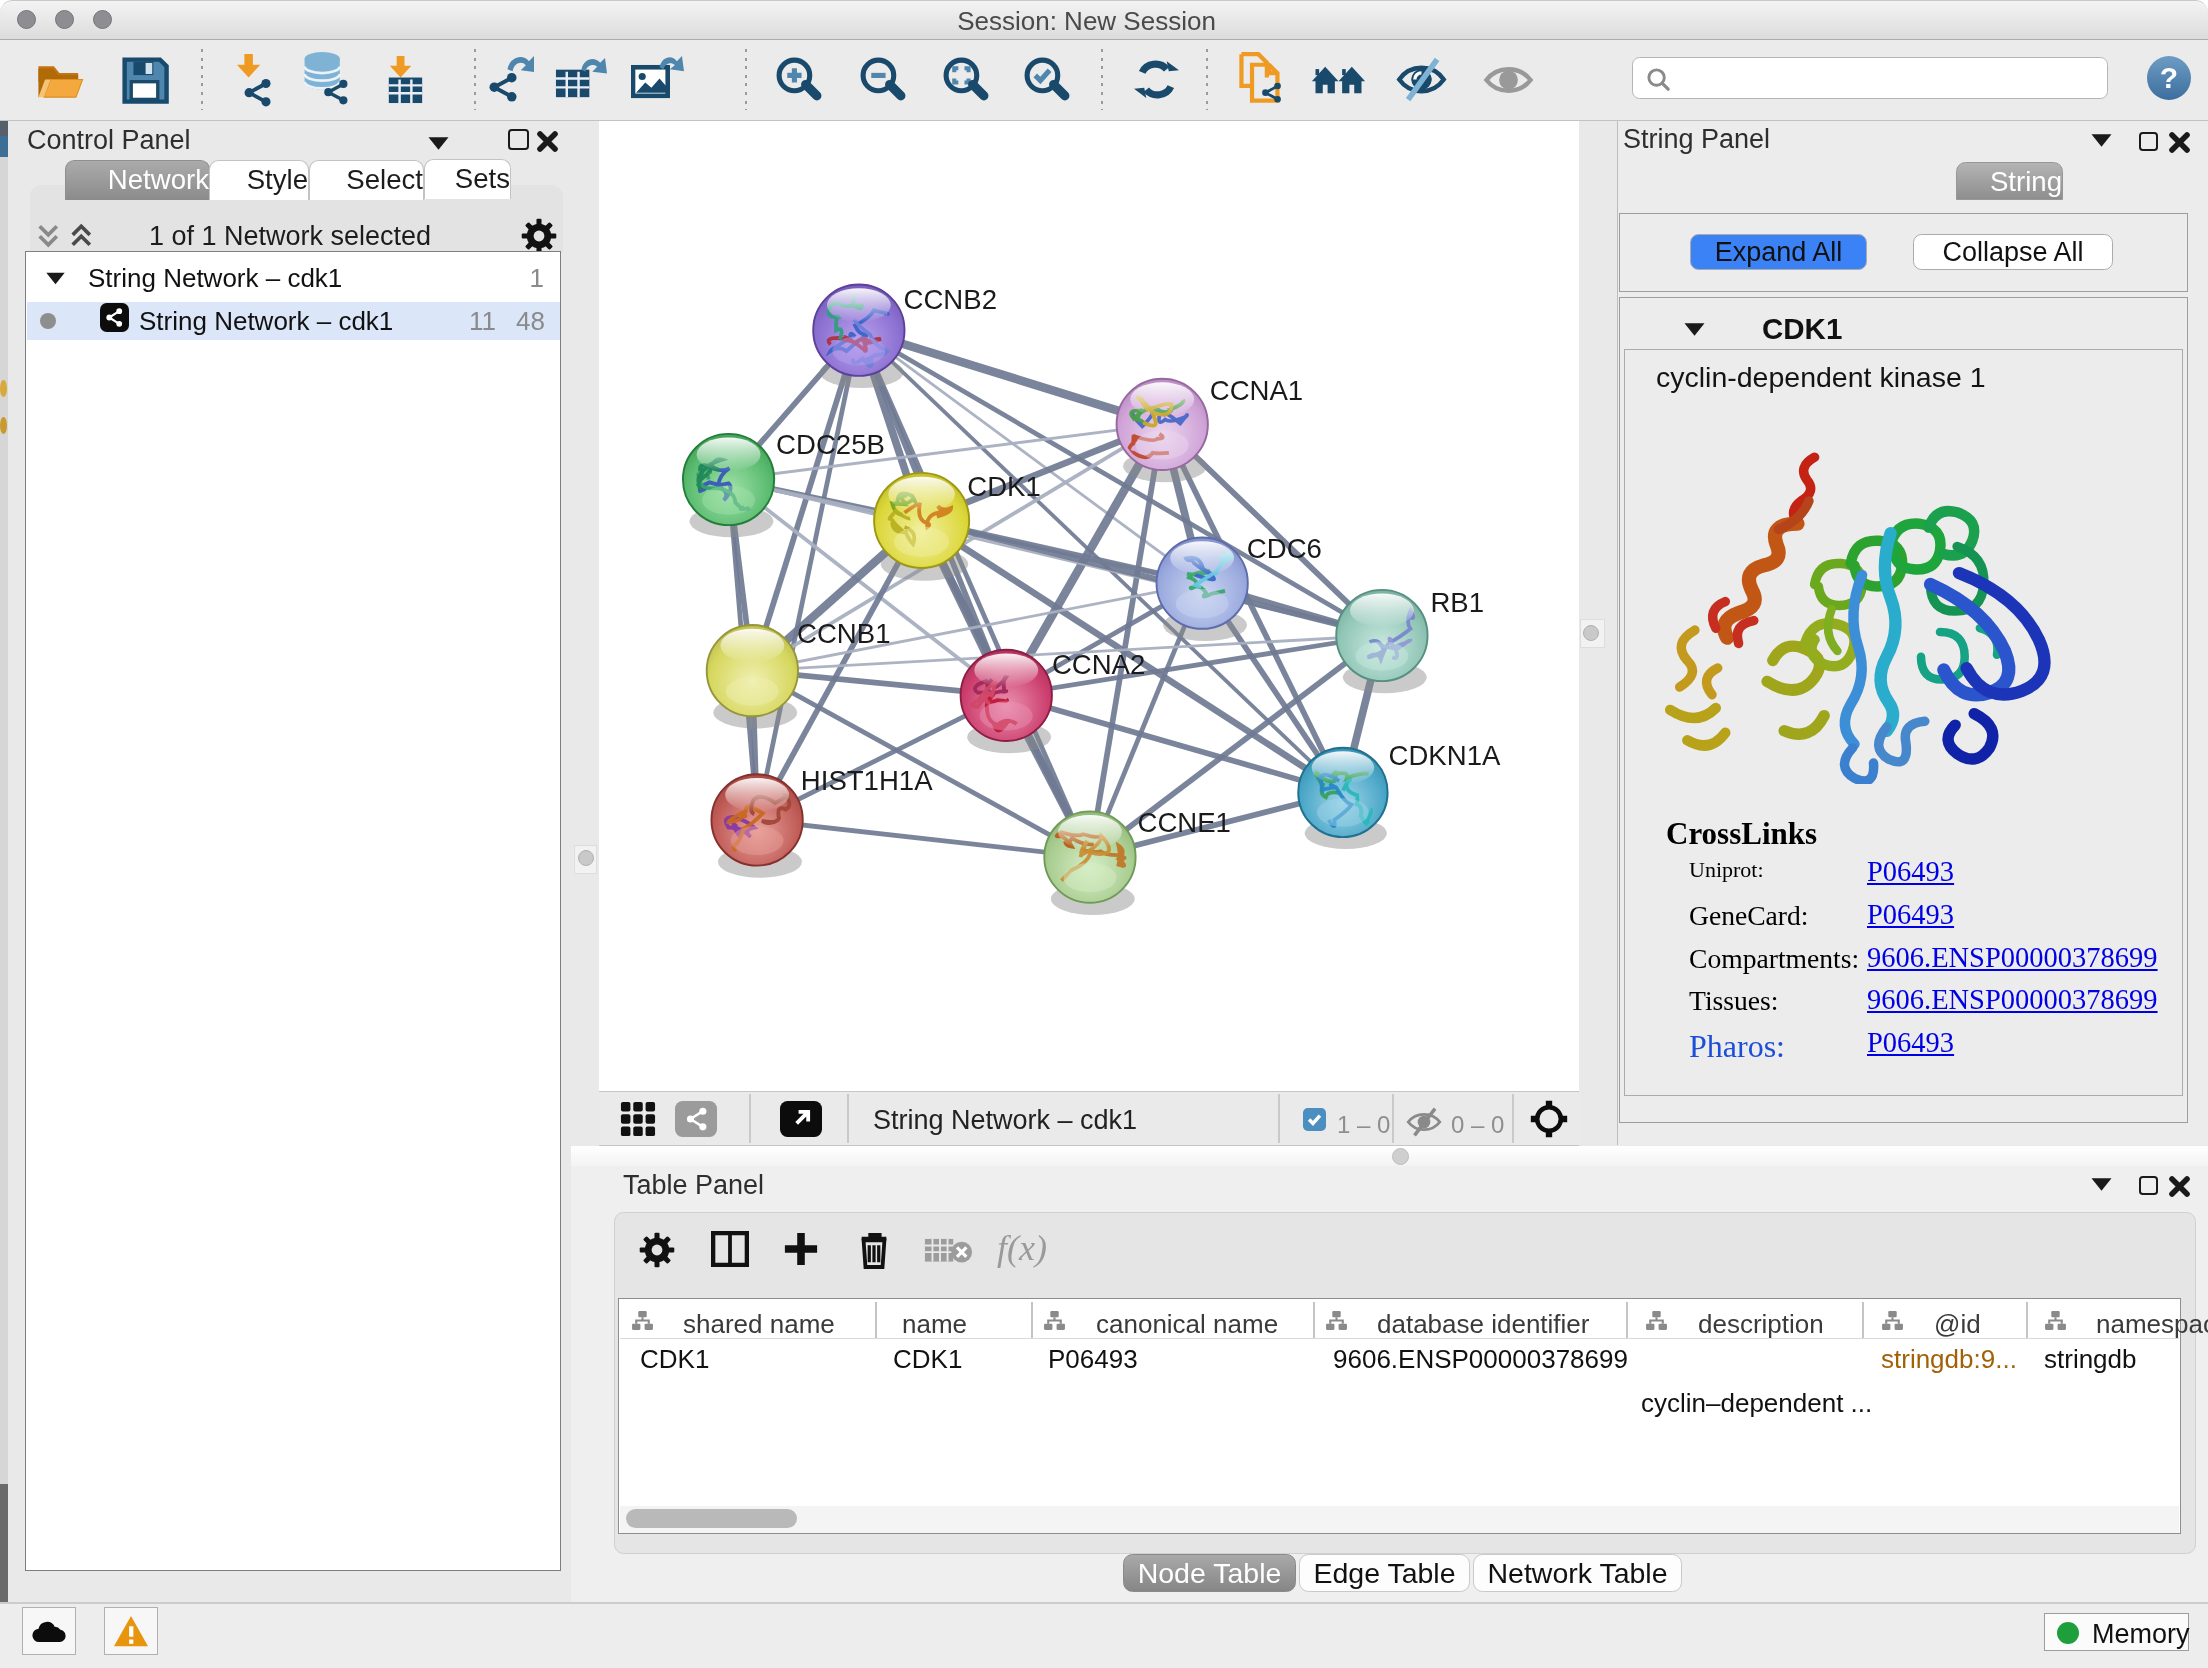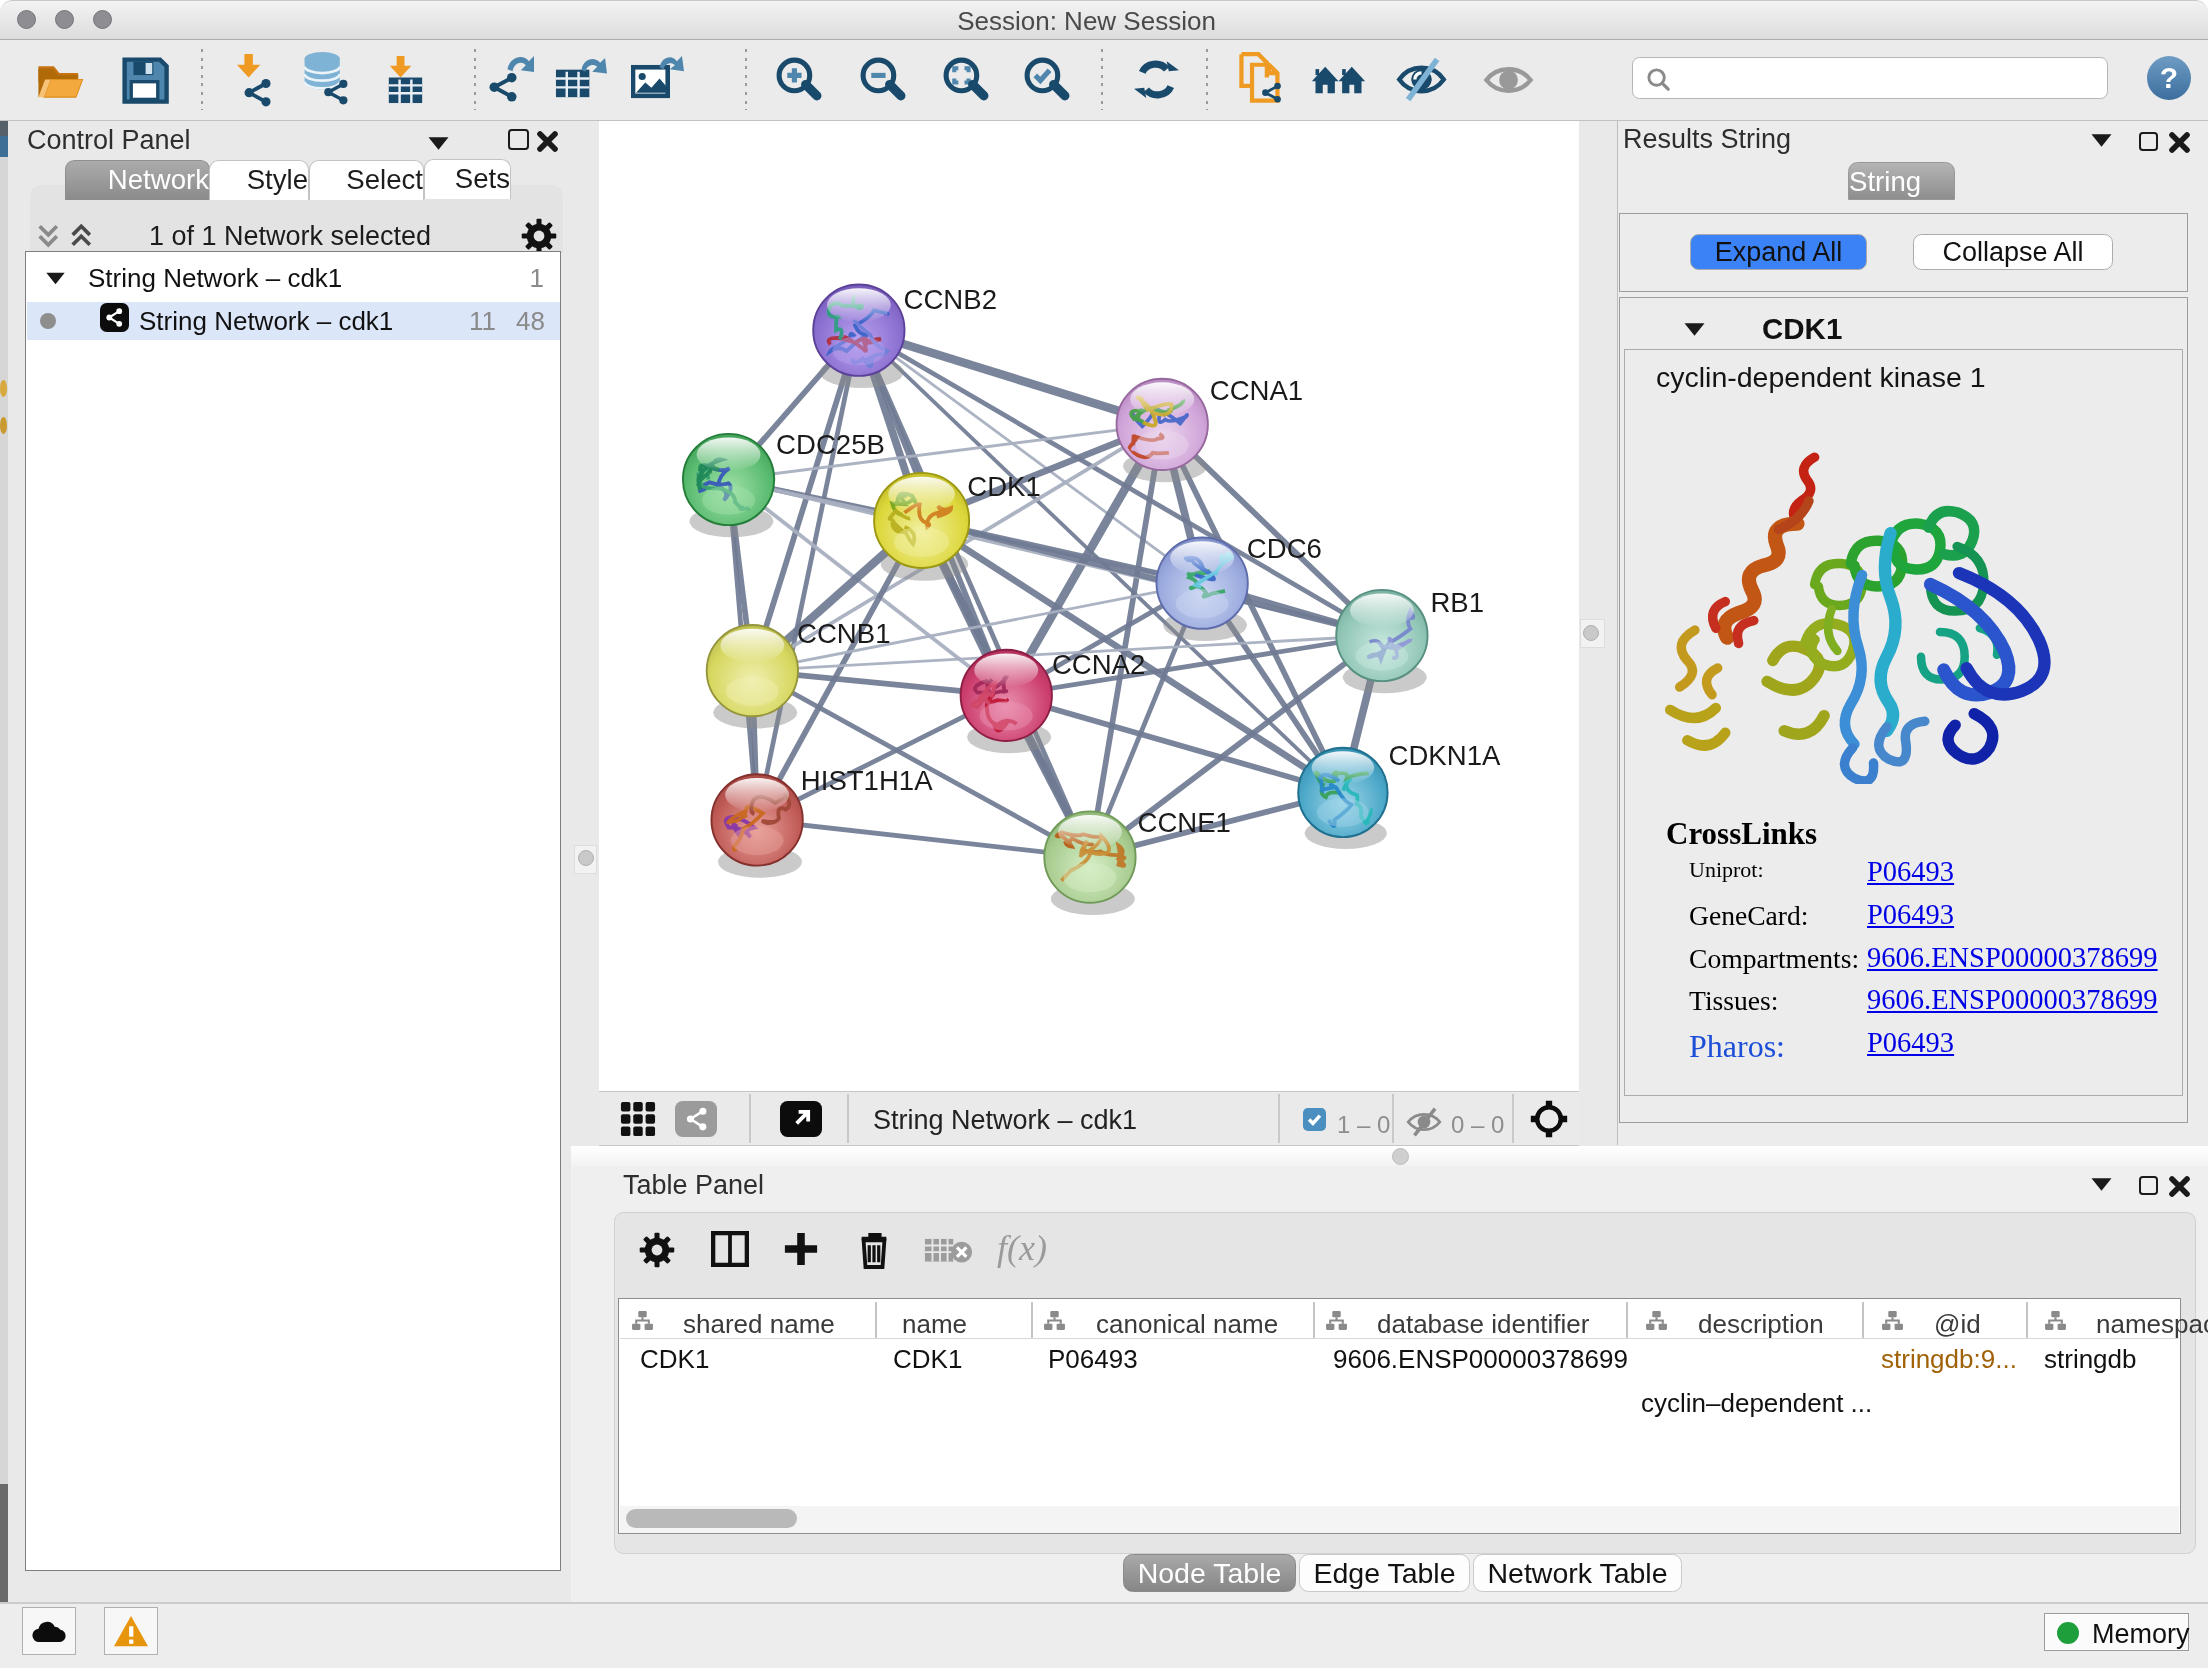--- a/index.html
+++ b/index.html
@@ -520,30 +520,30 @@
 <circle cx="22" cy="22" r="13" fill="none" stroke="#0c0c0c" stroke-width="5"></circle>
 <g stroke="#0c0c0c" stroke-width="7">
         <path d="M22 2 v8 M22 34 v8 M2 22 h8 M34 22 h8"></path>
       </g>
     </svg>
 <div class="abs" style="left:571px;top:1146px;width:1638px;height:20px;
  background:linear-gradient(#ffffff,#f3f3f3);"></div>
 <div class="abs" style="left:1392px;top:1148px;width:17px;height:17px;border-radius:50%;background:#cfcfcf;border:1px solid #bdbdbd;"></div>
 <div class="abs" style="left:1617px;top:121px;width:592px;height:1024px;background:#ececec;
  border-left:1.9px solid #bdbdbd;"></div>
-<div class="abs hdr" style="left:1623px;top:124px;">Results String</div>
+<div class="abs hdr" style="left:1623px;top:124px;">String Panel</div>
 <svg class="abs" style="left:2089px;top:128px;" width="25" height="25" viewBox="0 0 20 20">
       <path d="M2 5 h16 l-8 10 z" fill="#1a1a1a"></path>
     </svg>
 <div class="abs" style="left:2139px;top:132px;width:19px;height:19px;border:2.9px solid #1a1a1a;border-radius:3.8px;"></div>
 <svg class="abs" style="left:2167px;top:130px;" width="25" height="25" viewBox="0 0 20 20">
       <path d="M4 4 L16 16 M16 4 L4 16" stroke="#1a1a1a" stroke-width="4.5" stroke-linecap="round"></path>
     </svg>
-<div class="abs" style="left:1848px;top:162px;width:107px;height:38px;border-radius:9.5px 9.5px 0 0;
- background:linear-gradient(#b4b4b4,#8e8e8e);border:1px solid #979797;color:#fff;text-align:left;
+<div class="abs" style="left:1956px;top:162px;width:107px;height:38px;border-radius:9.5px 9.5px 0 0;
+ background:linear-gradient(#b4b4b4,#8e8e8e);border:1px solid #979797;color:#fff;text-align:right;
  font-size:27.6px;line-height:38px;">String</div>
 <div class="abs" style="left:1619px;top:213px;width:569px;height:79px;background:#ececec;
  border:1.9px solid #9d9d9d;"></div>
 <div class="abs" style="left:1690px;top:234px;width:177px;height:36px;background:#3b82f6;border:1.9px solid #ababab;
  border-radius:8.6px;text-align:center;font-size:27px;color:#111;line-height:34px;">Expand All</div>
 <div class="abs" style="left:1913px;top:234px;width:200px;height:36px;background:#fff;border:1.9px solid #ababab;
  border-radius:8.6px;text-align:center;font-size:27px;color:#111;line-height:34px;">Collapse All</div>
 <div class="abs" style="left:1619px;top:297px;width:569px;height:826px;background:#ececec;
  border:1.9px solid #9d9d9d;"></div>
 <svg class="abs" style="left:1682px;top:317px;" width="25" height="25" viewBox="0 0 20 20">

